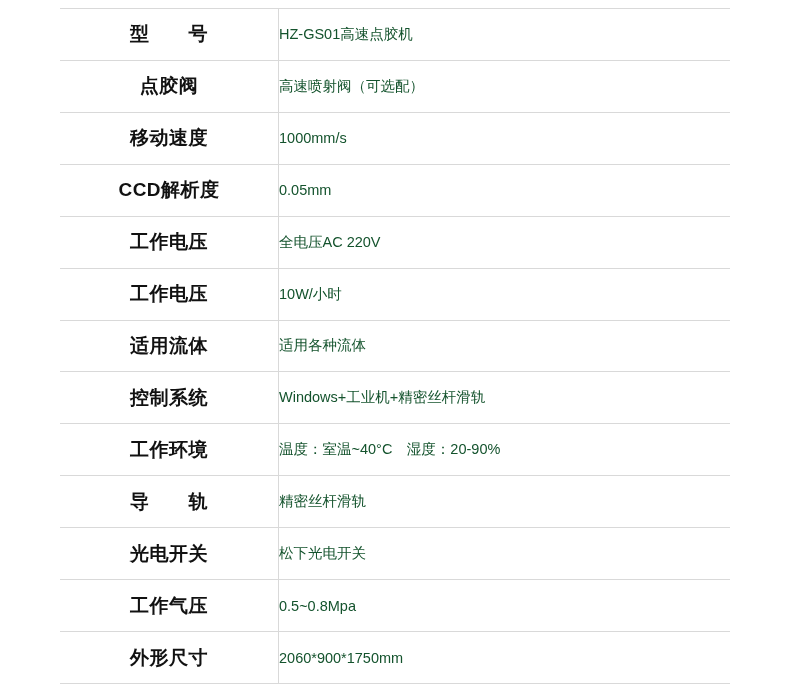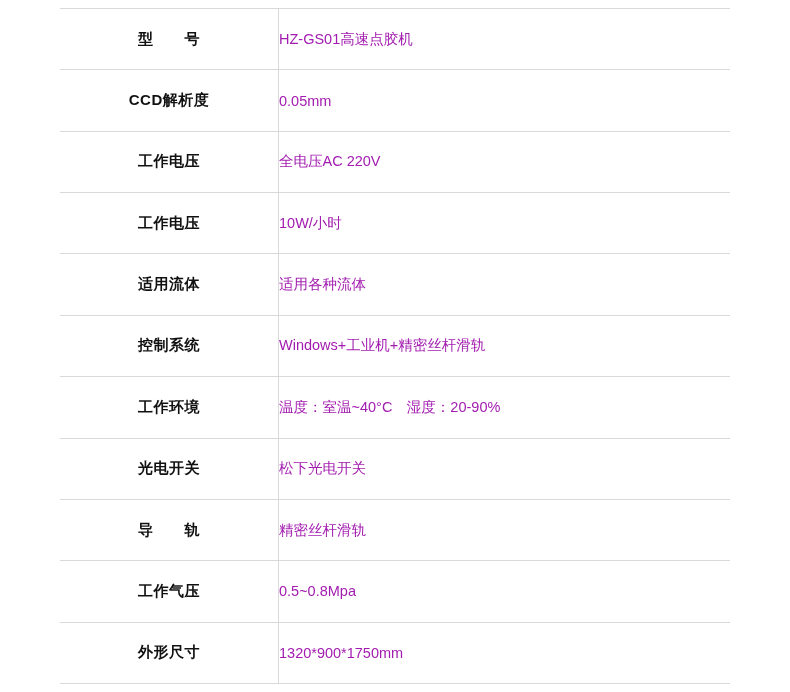--- a/index.html
+++ b/index.html
@@ -37,26 +37,26 @@
     padding: 0;
     vertical-align: middle;
   }
   td.label-cell {
     width: 218px;
     border-right: 1px solid #d9d9d9;
     text-align: center;
     font-weight: bold;
     color: #111111;
     letter-spacing: 0.5px;
-    font-size: 15px;
+    font-size: 19px;
   }
   td.value-cell {
     padding-left: 18px;
     text-align: left;
-    color: #a21caf;
+    color: #14532d;
     font-size: 14.5px;
     font-weight: normal;
   }
   .label-inner {
     display: block;
     white-space: pre;
   }
   .value-inner {
     display: block;
     white-space: pre;
@@ -67,20 +67,36 @@
 
 <div class="spec-wrap">
   <table class="spec-table">
     <tbody>
       <tr>
         <td class="label-cell">
             <span class="label-inner">型　　号</span>
           </td>
         <td class="value-cell">
             <span class="value-inner">HZ-GS01高速点胶机</span>
+          </td>
+      </tr>
+      <tr>
+        <td class="label-cell">
+            <span class="label-inner">点胶阀</span>
+          </td>
+        <td class="value-cell">
+            <span class="value-inner">高速喷射阀（可选配）</span>
+          </td>
+      </tr>
+      <tr>
+        <td class="label-cell">
+            <span class="label-inner">移动速度</span>
+          </td>
+        <td class="value-cell">
+            <span class="value-inner">1000mm/s</span>
           </td>
       </tr>
       <tr>
         <td class="label-cell">
             <span class="label-inner">CCD解析度</span>
           </td>
         <td class="value-cell">
             <span class="value-inner">0.05mm</span>
           </td>
       </tr>
@@ -119,45 +135,45 @@
       <tr>
         <td class="label-cell">
             <span class="label-inner">工作环境</span>
           </td>
         <td class="value-cell">
             <span class="value-inner">温度：室温~40°C　湿度：20-90%</span>
           </td>
       </tr>
       <tr>
         <td class="label-cell">
+            <span class="label-inner">导　　轨</span>
+          </td>
+        <td class="value-cell">
+            <span class="value-inner">精密丝杆滑轨</span>
+          </td>
+      </tr>
+      <tr>
+        <td class="label-cell">
             <span class="label-inner">光电开关</span>
           </td>
         <td class="value-cell">
             <span class="value-inner">松下光电开关</span>
-          </td>
-      </tr>
-      <tr>
-        <td class="label-cell">
-            <span class="label-inner">导　　轨</span>
-          </td>
-        <td class="value-cell">
-            <span class="value-inner">精密丝杆滑轨</span>
           </td>
       </tr>
       <tr>
         <td class="label-cell">
             <span class="label-inner">工作气压</span>
           </td>
         <td class="value-cell">
             <span class="value-inner">0.5~0.8Mpa</span>
           </td>
       </tr>
       <tr>
         <td class="label-cell">
             <span class="label-inner">外形尺寸</span>
           </td>
         <td class="value-cell">
-            <span class="value-inner">1320*900*1750mm</span>
+            <span class="value-inner">2060*900*1750mm</span>
           </td>
       </tr>
     </tbody>
   </table>
 </div>
 
 </body></html>

